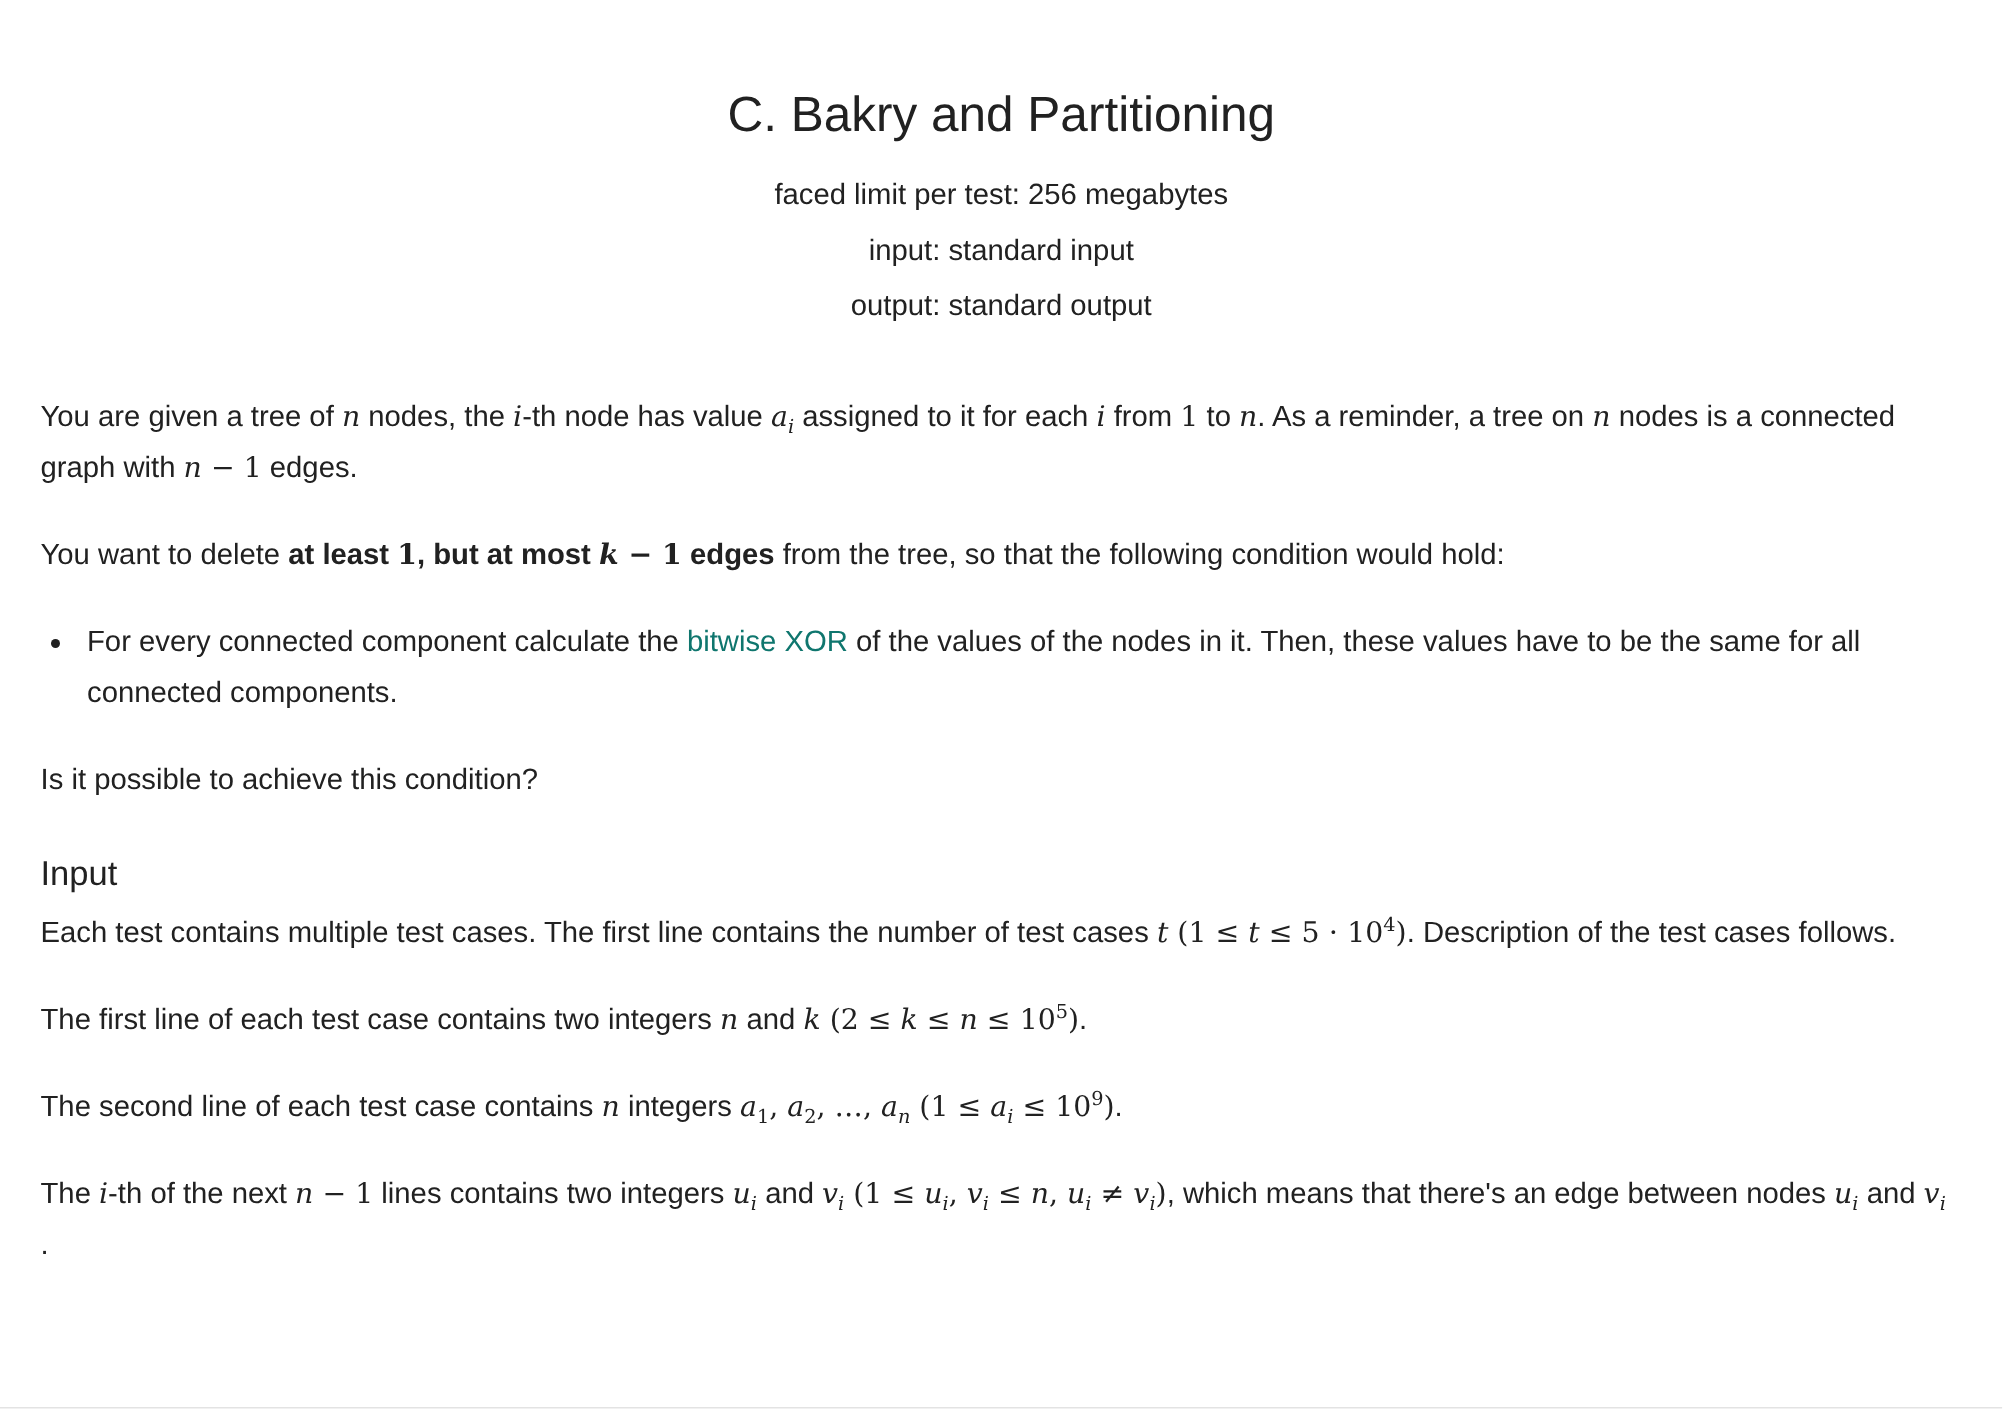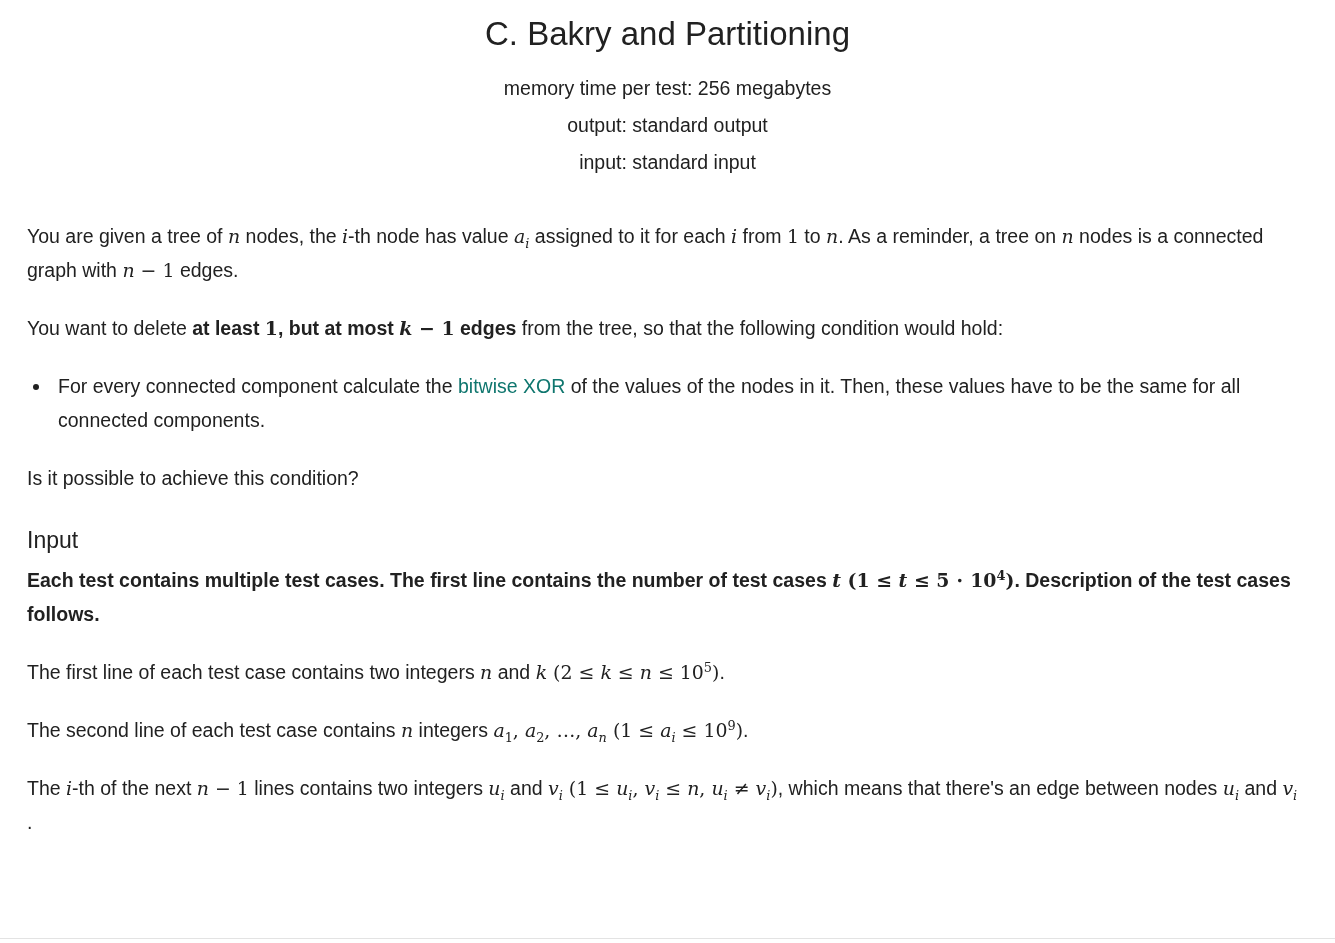--- a/index.html
+++ b/index.html
@@ -5,34 +5,34 @@
   html, body { margin: 0; padding: 0; background: #ffffff; }
   .page {
     position: relative;
     width: 1335px;
     height: 943px;
     background: #ffffff;
     overflow: hidden;
     color: #212121;
     font-family: "Liberation Sans", sans-serif;
   }
-  .header { text-align: center; padding-top: 13px; padding-bottom: 14px; }
+  .header { text-align: center; padding-top: 13px; padding-bottom: 14px; margin-top: 42px; }
   .problem-title { font-size: 33px; line-height: 42px; color: #212121; }
   .limits { margin-top: 15px; font-size: 19.5px; line-height: 37px; }
   .content { padding: 0 27px; font-size: 19.5px; line-height: 34px; }
   .content p { margin: 24px 0; }
   .content ul { margin: 24px 0; padding-left: 25px; }
   .content li { padding-left: 6px; }
   h2.section-heading {
     font-size: 23px;
     font-weight: normal;
     margin: 30px 0 2px 0;
     line-height: 30px;
   }
-  h2.section-heading + p { margin-top: 8px; font-weight: bold; }
+  h2.section-heading + p { margin-top: 8px; }
   
   .s-t { }
   .s-m  { font-family: "DejaVu Serif", serif; font-style: italic; font-size: 0.97em; }
   .s-n  { font-family: "DejaVu Serif", serif; font-size: 0.97em; }
   .s-b  { font-weight: 700; }
   .s-bn { font-family: "DejaVu Serif", serif; font-weight: 700; font-size: 0.97em; }
   .s-bm { font-family: "DejaVu Serif", serif; font-weight: 700; font-style: italic; font-size: 0.97em; }
   a.s-a { color: #0f766e; text-decoration: none; cursor: pointer; }
   .content sub { font-size: 0.68em; line-height: 0; }
   .content sup { font-size: 0.68em; line-height: 0; }
@@ -48,23 +48,23 @@
   }
 </style>
 </head>
 <body>
 
 <div class="page">
 
   <div class="header">
     <div class="problem-title">C. Bakry and Partitioning</div>
     <div class="limits">
-      <div><span>memory time per test:</span> <span>256 megabytes</span></div>
+      <div><span>faced limit per test:</span> <span>256 megabytes</span></div>
+      <div><span>input:</span> <span>standard input</span></div>
       <div><span>output:</span> <span>standard output</span></div>
-      <div><span>input:</span> <span>standard input</span></div>
     </div>
   </div>
 
   <div class="content">
     <p><span class="s-t">You are given a tree of </span><span class="s-m">n</span><span class="s-t"> nodes, the </span><span class="s-m">i</span><span class="s-t">-th node has value </span><span class="s-m">a<sub class="it">i</sub></span><span class="s-t"> assigned to it for each </span><span class="s-m">i</span><span class="s-t"> from </span><span class="s-n">1</span><span class="s-t"> to </span><span class="s-m">n</span><span class="s-t">. As a reminder, a tree on </span><span class="s-m">n</span><span class="s-t"> nodes is a connected graph with </span><span class="s-m">n</span><span class="s-n"> − 1</span><span class="s-t"> edges.</span></p>
     <p><span class="s-t">You want to delete </span><span class="s-b">at least </span><span class="s-bn">1</span><span class="s-b">, but at most </span><span class="s-bm">k</span><span class="s-bn"> − 1</span><span class="s-b"> edges</span><span class="s-t"> from the tree, so that the following condition would hold:</span></p>
     <ul>
       <li><span class="s-t">For every connected component calculate the </span><a class="s-a" href="#">bitwise XOR</a><span class="s-t"> of the values of the nodes in it. Then, these values have to be the same for all connected components.</span></li>
     </ul>
     <p><span class="s-t">Is it possible to achieve this condition?</span></p>

